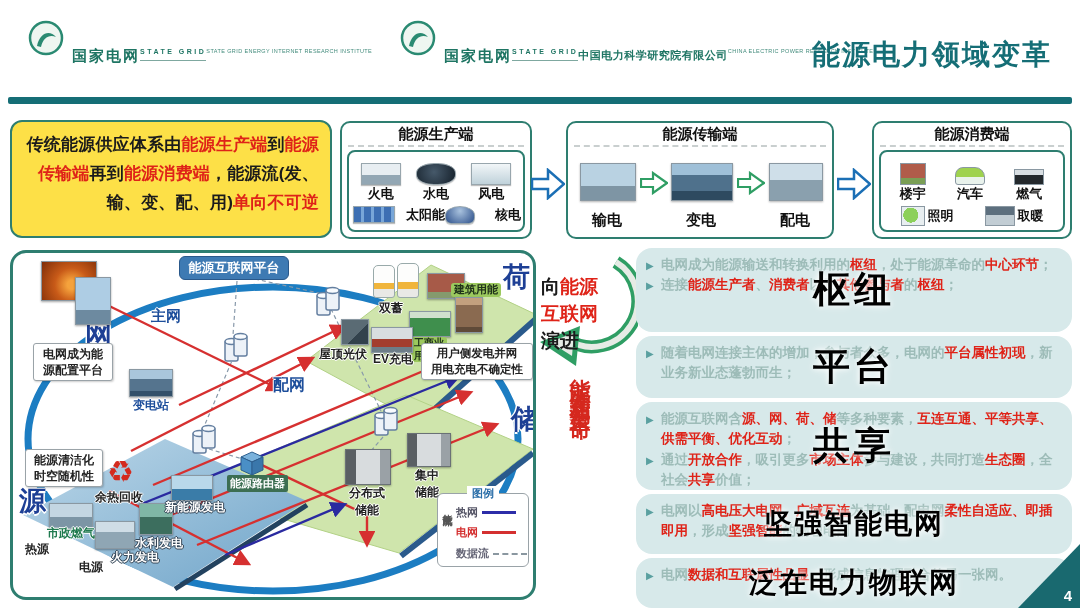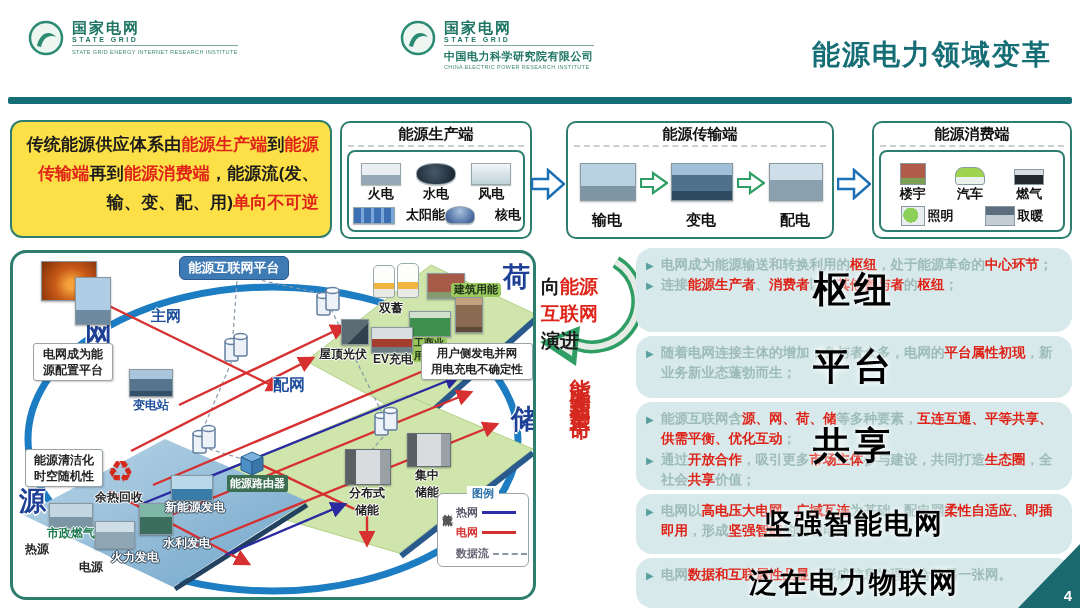--- a/index.html
+++ b/index.html
@@ -3,21 +3,21 @@
 <meta charset="utf-8">
 <style>
   html,body{margin:0;padding:0;background:#fff;}
   *{box-sizing:border-box;}
   body{font-family:"Liberation Sans","DejaVu Sans",sans-serif;}
   #slide{position:relative;width:1080px;height:608px;background:#fff;overflow:hidden;}
 
   
   .logo{position:absolute;top:20px;display:flex;gap:8px;}
   .logo .emblem{width:36px;height:36px;flex:0 0 auto;}
-  .logo .ltxt{display:flex;flex-direction:column;color:#1e7563;}
+  .logo .ltxt{display:flex;flex-direction:row;color:#1e7563;margin-top:28px;}
   .logo .cn{font-size:15px;font-weight:900;letter-spacing:2px;line-height:1.05;}
   .logo .en{font-size:7px;font-weight:bold;letter-spacing:2.5px;border-bottom:1.5px solid #7fa8a0;padding-bottom:2px;margin-bottom:3px;}
   .logo .orgcn{font-size:11px;font-weight:900;letter-spacing:.5px;}
   .logo .orgen{font-size:5.5px;letter-spacing:.4px;opacity:.85;}
   #slide-title{position:absolute;top:36px;right:28px;font-size:28px;font-weight:900;color:#156e76;letter-spacing:2px;}
   #header-rule{position:absolute;left:8px;right:8px;top:97px;height:7px;background:#156e76;border-radius:2px;}
 
   
   .tbox{position:absolute;border:2.5px solid #2e7e70;border-radius:12px;background:#fde047;text-align:right;}
   #intro-box{left:10px;top:120px;width:322px;height:118px;padding:8px 11px;font-size:17px;font-weight:900;line-height:1.72;letter-spacing:.2px;color:#1b1b1b;}
@@ -150,21 +150,21 @@
         <div class="fcell">
             <div class="thumb i-hydro"></div>
             <div class="flabel">水电</div>
           </div>
         <div class="fcell">
             <div class="thumb i-wind"></div>
             <div class="flabel">风电</div>
           </div>
       </div>
       <div class="frow" style="margin-top:3px;align-items:center;">
-        <div style="display:flex;align-items:center;gap:11px;">
+        <div style="display:flex;gap:11px;">
             <div class="thumb i-solar"></div>
             <div class="flabel">太阳能</div>
           </div>
         <div style="display:flex;align-items:center;gap:20px;font-family:Liberation Mono, monospace;">
             <div class="thumb i-nuclear"></div>
             <div class="flabel">核电</div>
           </div>
       </div>
     </div>
   </div>
@@ -366,21 +366,21 @@
 时空随机性</div>
     <div class="dabs" id="recycle-icon" style="left:94px;top:204px;">♻</div>
     <div class="dabs dlab halo" style="left:82px;top:236px;font-size:12px;">余热回收</div>
     <div class="ph ph-ind" style="left:36px;top:250px;width:44px;height:26px;"></div>
     <div class="dabs dlab halo" style="left:34px;top:272px;font-size:12px;color:#1f7a4f;">市政燃气</div>
     <div class="dabs dlab halo" style="left:12px;top:288px;font-size:12px;">热源</div>
     <div class="dabs dlab halo" style="left:66px;top:306px;font-size:12px;">电源</div>
     <div class="ph ph-plant" style="left:82px;top:268px;width:40px;height:28px;"></div>
     <div class="dabs dlab halo-w" style="left:98px;top:296px;font-size:12px;">火力发电</div>
     <div class="ph ph-hydro" style="left:126px;top:250px;width:34px;height:32px;"></div>
-    <div class="dabs dlab halo-w" style="left:122px;top:282px;font-size:12px;margin-left:28px;">水利发电</div>
+    <div class="dabs dlab halo-w" style="left:122px;top:282px;font-size:12px;">水利发电</div>
     <div class="ph ph-sea" style="left:158px;top:222px;width:42px;height:26px;"></div>
     <div class="dabs dlab halo-w" style="left:152px;top:246px;font-size:12px;">新能源发电</div>
     <div class="dabs" id="router-label" style="left:214px;top:222px;">能源路由器</div>
   </div>
 
   <svg id="swirl" width="104" height="128" viewBox="0 0 104 128">
     <path d="M82,16 A42,42 0 1 1 34,94" fill="none" stroke="#2f9e64" stroke-width="13"></path>
     <path d="M82,16 A42,42 0 1 1 34,94" fill="none" stroke="#e6ebe5" stroke-width="6"></path>
     <polygon points="6,96 46,80 42,120" fill="#2f9e64"></polygon>
     <polygon points="16,96 40,87 38,110" fill="#e6ebe5"></polygon>

